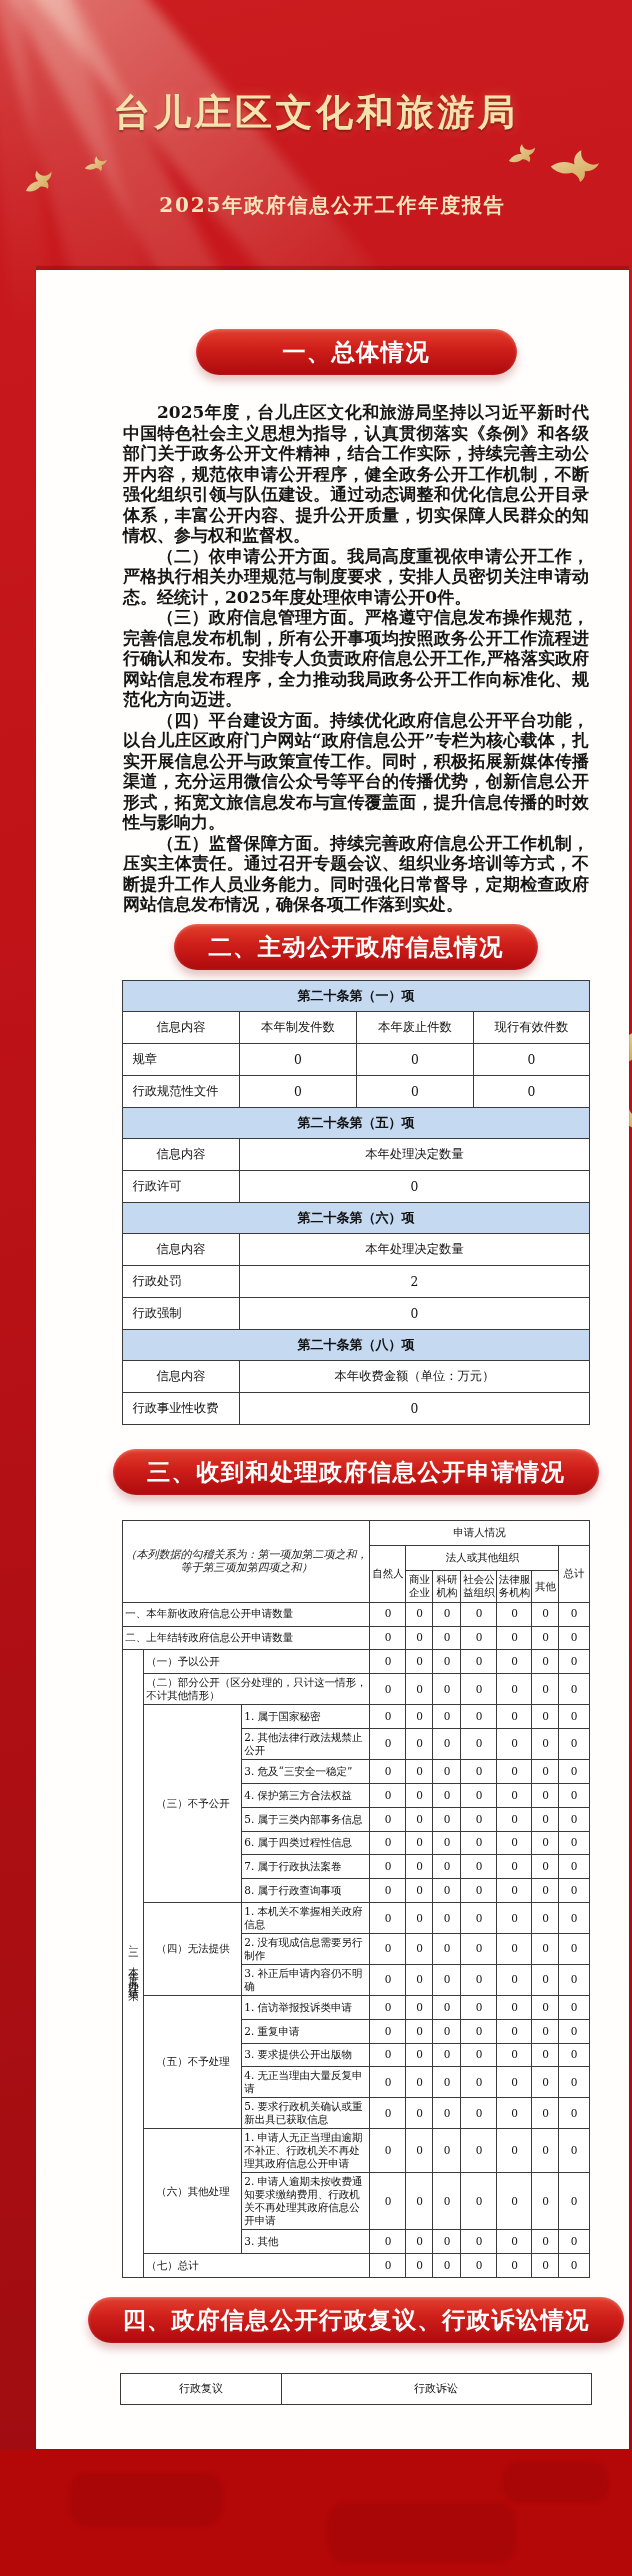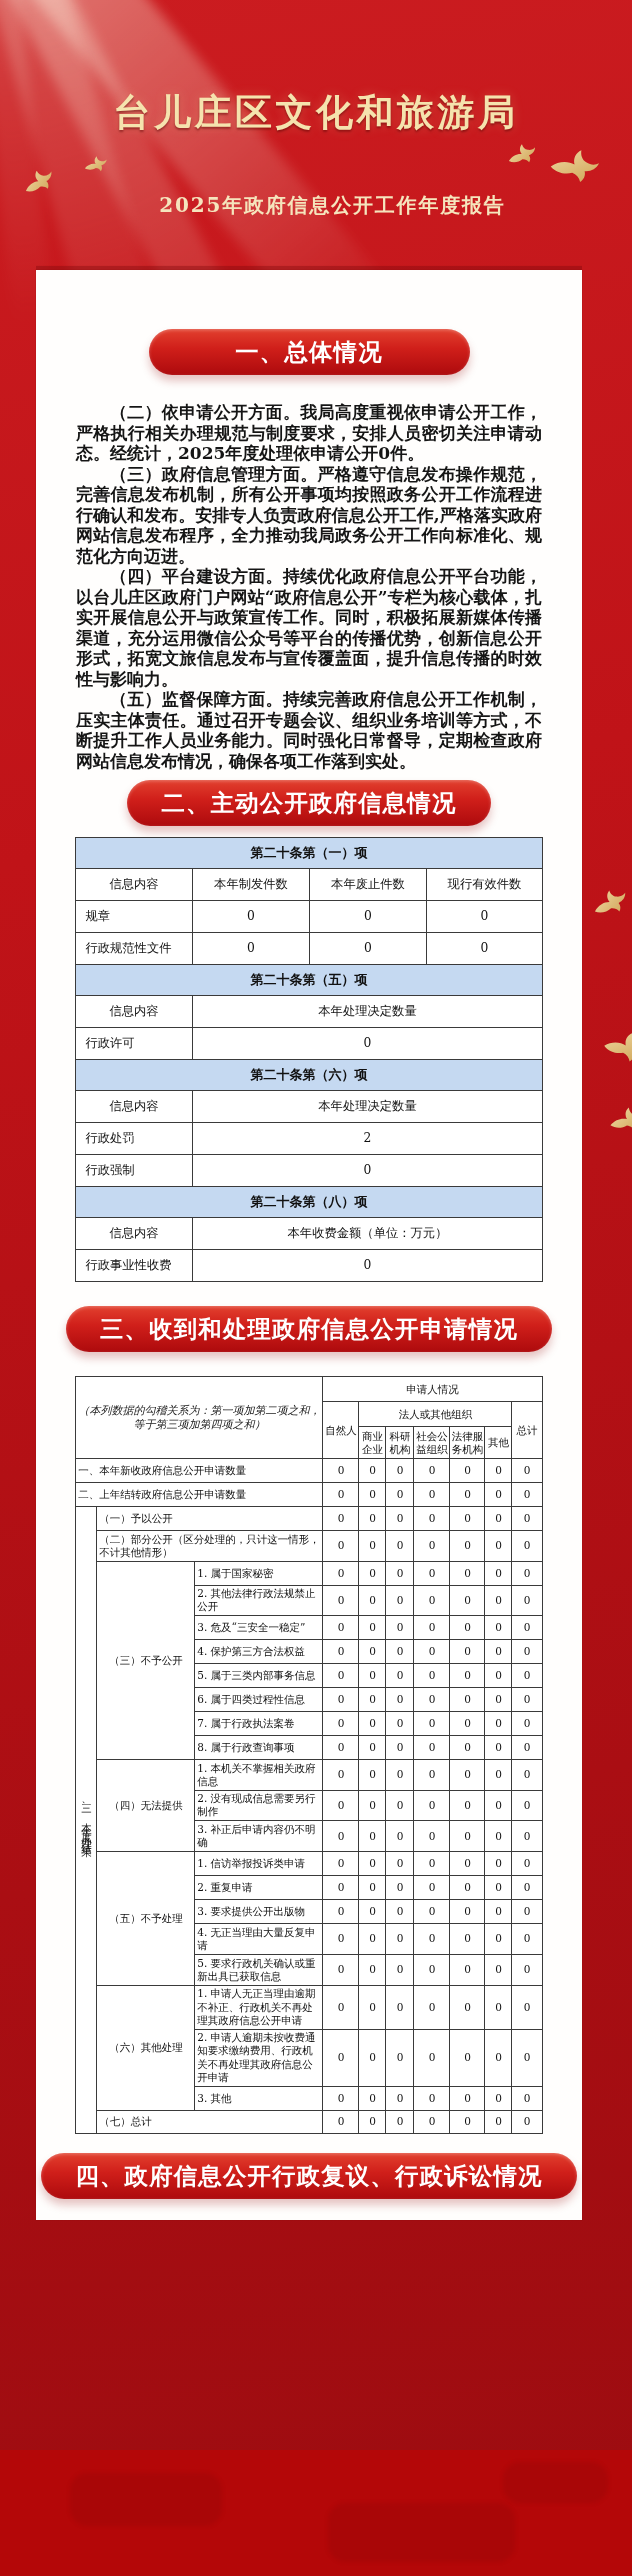--- a/index.html
+++ b/index.html
@@ -14,22 +14,22 @@
   .r3{width:73px;height:597px;transform:rotate(-16deg);opacity:.5}
   .r4{width:41px;height:480px;transform:rotate(-6deg);opacity:.4}
   
   .dove{position:absolute;pointer-events:none;}
   
   .hdr-area{position:relative;padding-top:88px;text-align:center;}
   .main-title{font-size:37px;font-weight:bold;letter-spacing:3.5px;color:#f5e3ae;
               text-shadow:0 1.8px 2.3px rgba(90,0,0,.5),0 0 10.5px rgba(255,230,160,.25);}
   .sub-title{margin-top:54px;font-size:20px;font-weight:bold;color:#f5e5bd;letter-spacing:1.8px;padding-left:33px;}
   
-  .card{position:absolute;left:36px;top:270px;width:546px;height:1950px;background:#fffefd;
-        overflow:hidden;box-shadow:0 -4.1px 0 rgba(125,8,10,.38),0 0 0 0.6px rgba(130,12,12,.2);}
+  .card{position:absolute;left:36px;top:270px;width:546px;height:2179px;background:#fffefd;
+        overflow:hidden;box-shadow:0 -4.1px 0 rgba(125,8,10,.38),0 0 0 0.6px rgba(130,12,12,.2);padding-left:47px;}
   
   .pill{display:block;width:fit-content;min-width:321px;margin:0 auto;padding:0 34px;height:46px;
         line-height:46px;text-align:center;font-size:23.4px;font-weight:bold;color:#ffffff;letter-spacing:1.2px;
         background:linear-gradient(180deg,#e2402e 0%,#d01f1a 42%,#ad0a0d 100%);border-radius:23.4px;
         box-shadow:0 5.9px 8.2px rgba(150,20,20,.25),inset 0 1.2px 3.5px rgba(255,255,255,.28);
         box-sizing:border-box;white-space:nowrap;}
   .pill1{margin-top:59px;} .pill2{margin-top:9.4px;} .pill3{margin-top:24px;} .pill4{margin-top:19px;}
   
   .content{padding:27px 40px 0;}
   .content p{margin:0;font-size:17px;line-height:20.5px;font-weight:bold;color:#151515;
@@ -110,20 +110,21 @@
   <div class="hdr-area">
     <div class="main-title">台儿庄区文化和旅游局</div>
     <div class="sub-title">2025年政府信息公开工作年度报告</div>
   </div>
 
   <div class="card">
 
     <div class="pill pill1">一、总体情况</div>
 
     <div class="content">
+      <p>2025年度，台儿庄区文化和旅游局坚持以习近平新时代中国特色社会主义思想为指导，认真贯彻落实《条例》和各级部门关于政务公开文件精神，结合工作实际，持续完善主动公开内容，规范依申请公开程序，健全政务公开工作机制，不断强化组织引领与队伍建设。通过动态调整和优化信息公开目录体系，丰富公开内容、提升公开质量，切实保障人民群众的知情权、参与权和监督权。</p>
       <p>（二）依申请公开方面。我局高度重视依申请公开工作，严格执行相关办理规范与制度要求，安排人员密切关注申请动态。经统计，2025年度处理依申请公开0件。</p>
       <p>（三）政府信息管理方面。严格遵守信息发布操作规范，完善信息发布机制，所有公开事项均按照政务公开工作流程进行确认和发布。安排专人负责政府信息公开工作,严格落实政府网站信息发布程序，全力推动我局政务公开工作向标准化、规范化方向迈进。</p>
       <p>（四）平台建设方面。持续优化政府信息公开平台功能，以台儿庄区政府门户网站“政府信息公开”专栏为核心载体，扎实开展信息公开与政策宣传工作。同时，积极拓展新媒体传播渠道，充分运用微信公众号等平台的传播优势，创新信息公开形式，拓宽文旅信息发布与宣传覆盖面，提升信息传播的时效性与影响力。</p>
       <p>（五）监督保障方面。持续完善政府信息公开工作机制，压实主体责任。通过召开专题会议、组织业务培训等方式，不断提升工作人员业务能力。同时强化日常督导，定期检查政府网站信息发布情况，确保各项工作落到实处。</p>
     </div>
 
     <div class="pill pill2">二、主动公开政府信息情况</div>
 
     <table class="t2">
       <colgroup>

